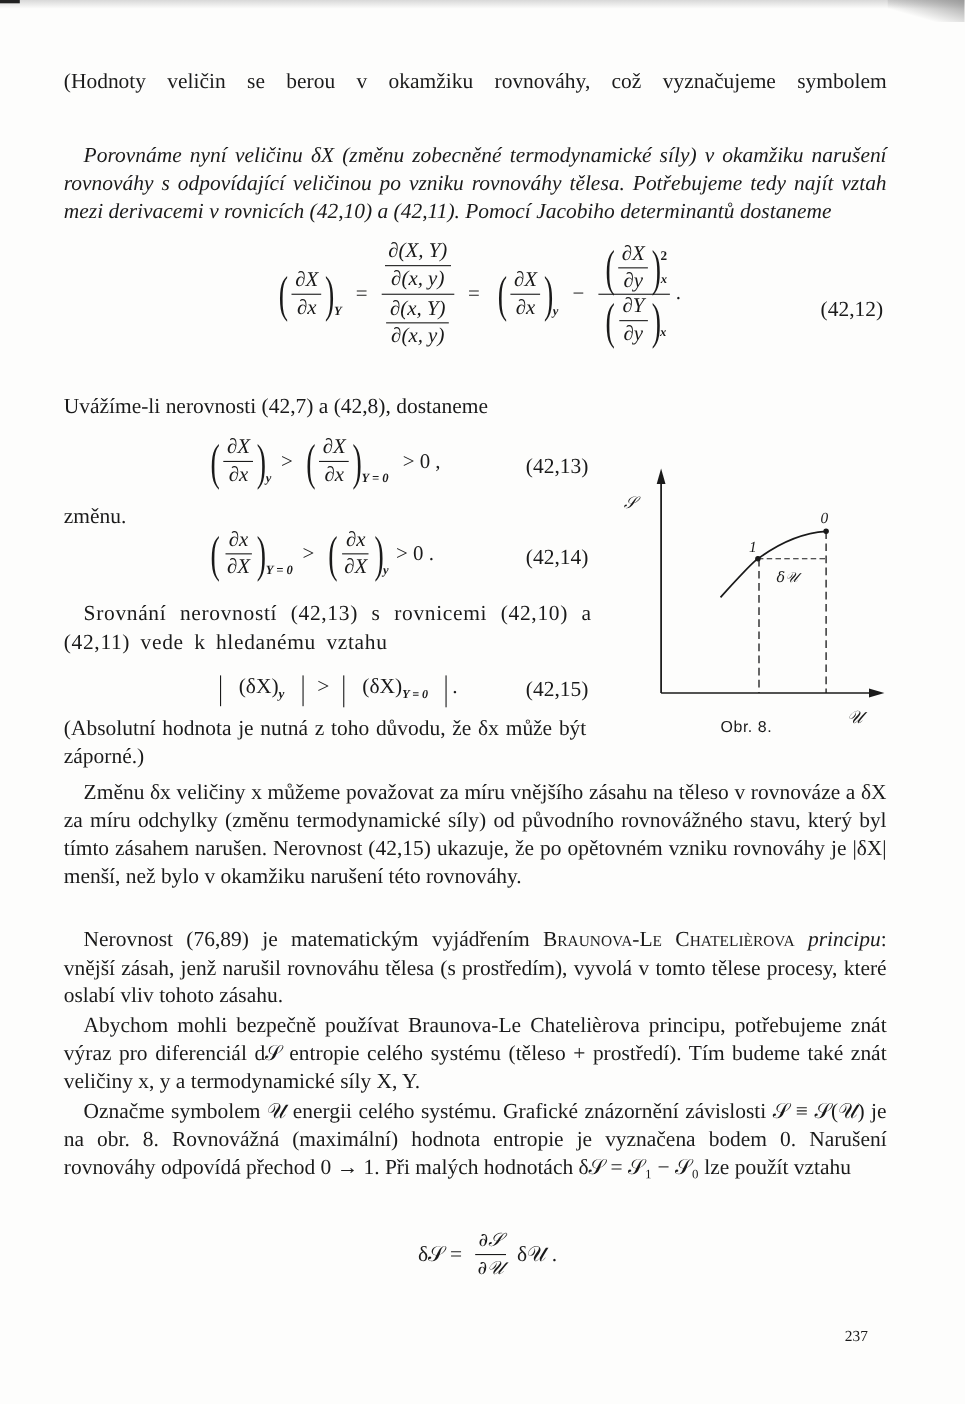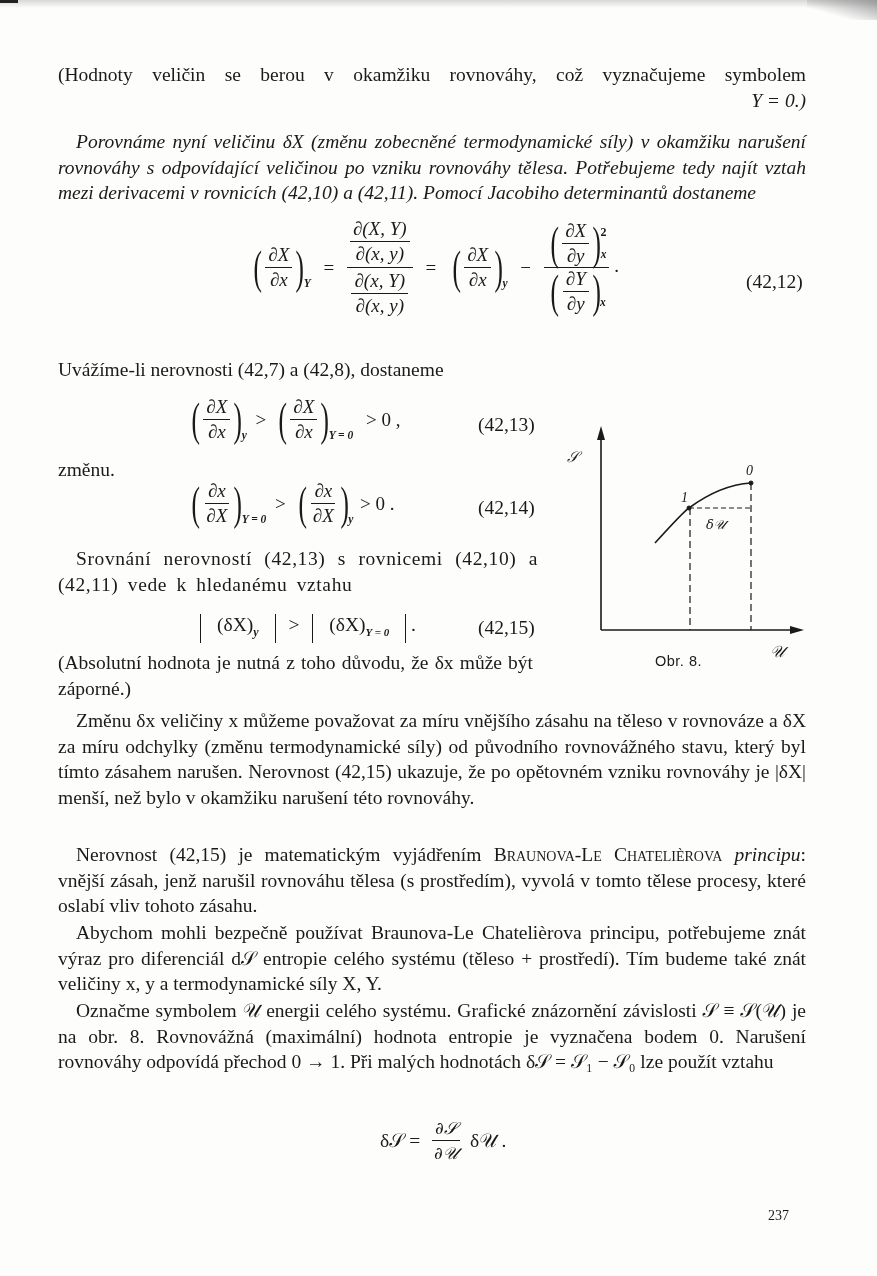--- a/index.html
+++ b/index.html
@@ -49,21 +49,20 @@
   </style>
 </head>
 <body>
 
 <div class="scan-top"></div>
 <div class="scan-corner"></div>
 <div class="scan-mark"></div>
 
 <div class="text-block" style="top:62px;">
   <p class="nowrap-line">(Hodnoty veličin se berou v okamžiku rovnováhy, což vyznačujeme symbolem</p>
-  <p class="it">Y = 0.)</p>
 </div>
 
 <div class="text-block" style="top:129px;font-style:italic;">
   <p class="indent">Porovnáme nyní veličinu δX (změnu zobecněné termodynamické síly) v okamžiku narušení rovnováhy s odpovídající veličinou po vzniku rovnováhy tělesa. Potřebujeme tedy najít vztah mezi derivacemi v rovnicích (42,10) a (42,11). Pomocí Jacobiho determinantů dostaneme</p>
 </div>
 
 <div class="eq" style="left:250px; top:218px;">
   <span class="paren">
     <span class="bracket">(</span>
     <span class="frac it">
@@ -221,21 +220,21 @@
   <text x="121" y="82" font-family="Liberation Serif, serif" font-style="italic" font-size="14" fill="#1a1a1a">1</text>
   <text x="146" y="109" font-family="DejaVu Serif, serif" font-style="italic" font-size="13" fill="#1a1a1a">δ𝒰</text>
 </svg>
 <div class="caption">Obr. 8.</div>
 
 <div class="text-block" style="top:708px;">
   <p class="indent">Změnu δx veličiny x můžeme považovat za míru vnějšího zásahu na těleso v rovnováze a δX za míru odchylky (změnu termodynamické síly) od původního rovnovážného stavu, který byl tímto zásahem narušen. Nerovnost (42,15) ukazuje, že po opětovném vzniku rovnováhy je |δX| menší, než bylo v okamžiku narušení této rovnováhy.</p>
 </div>
 
 <div class="text-block" style="top:842px;">
-  <p class="indent"><span>Nerovnost (42,15) je matematickým vyjádřením</span> <span class="sc">Braunova-Le Chatelièrova</span> <i>principu</i><span>: vnější zásah, jenž narušil rovnováhu tělesa (s prostředím), vyvolá v tomto tělese procesy, které oslabí vliv tohoto zásahu.</span></p>
+  <p class="indent"><span>Nerovnost (76,89) je matematickým vyjádřením</span> <span class="sc">Braunova-Le Chatelièrova</span> <i>principu</i><span>: vnější zásah, jenž narušil rovnováhu tělesa (s prostředím), vyvolá v tomto tělese procesy, které oslabí vliv tohoto zásahu.</span></p>
 </div>
 
 <div class="text-block" style="top:920px;">
   <p class="indent">Abychom mohli bezpečně používat Braunova-Le Chatelièrova principu, potřebujeme znát výraz pro diferenciál d𝒮 entropie celého systému (těleso + prostředí). Tím budeme také znát veličiny x, y a termodynamické síly X, Y.</p>
 </div>
 
 <div class="text-block" style="top:998px;">
   <p class="indent">Označme symbolem 𝒰 energii celého systému. Grafické znázornění závislosti 𝒮 ≡ 𝒮(𝒰) je na obr. 8. Rovnovážná (maximální) hodnota entropie je vyznačena bodem 0. Narušení rovnováhy odpovídá přechod 0 → 1. Při malých hodnotách δ𝒮 = 𝒮₁ − 𝒮₀ lze použít vztahu</p>
 </div>
 

